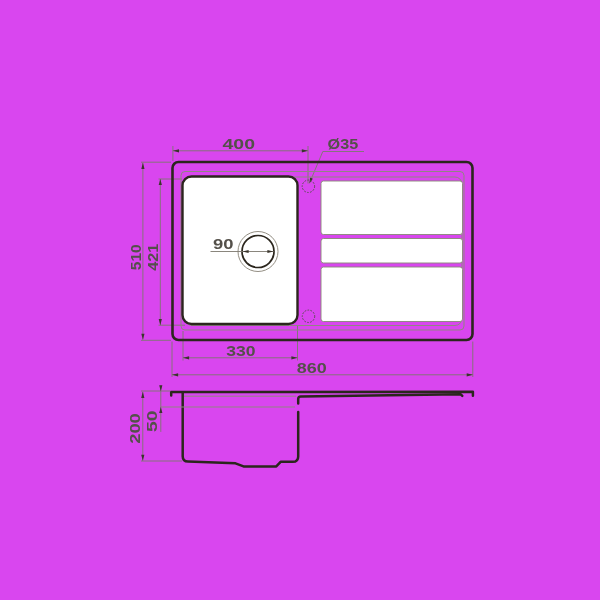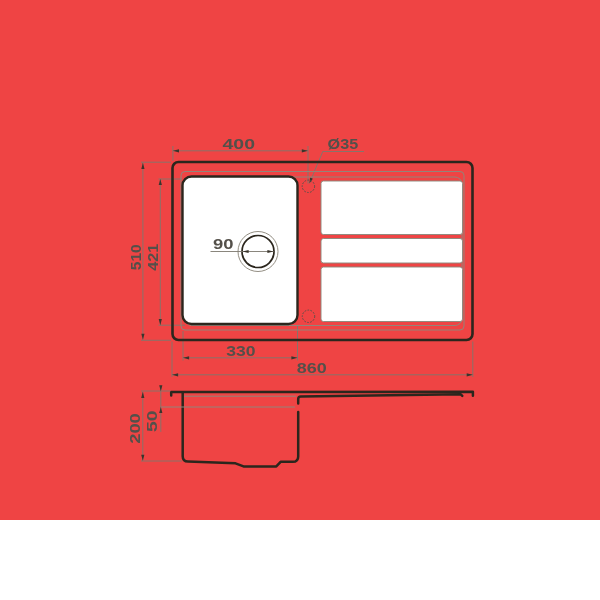--- a/index.html
+++ b/index.html
@@ -1,16 +1,16 @@
 <!DOCTYPE html>
 <html><head>
 <meta charset="utf-8">
 <style>
   html,body{margin:0;padding:0;background:#ffffff;}
-  .wrap{width:600px;height:520px;position:relative;background:#ef4444;}
+  .wrap{width:600px;height:600px;position:relative;background:#d946ef;}
   text{font-family:"Liberation Sans",sans-serif;font-weight:bold;fill:#54504a;}
 </style>
 </head>
 <body>
 <div class="wrap">
 <svg width="600" height="600" viewBox="0 0 600 600">
 <defs></defs>
 
 <g stroke="#7d786e" stroke-width="0.9" fill="none">
   <line x1="172.9" y1="146" x2="172.9" y2="161"></line>

